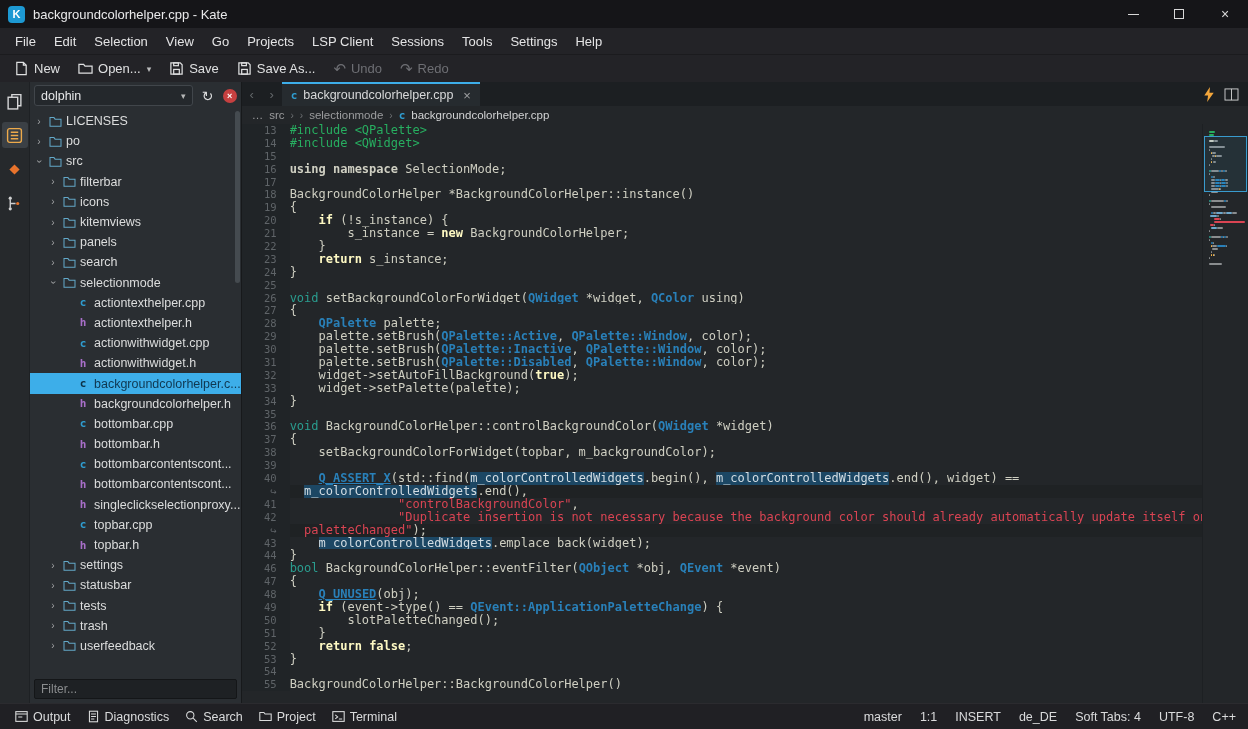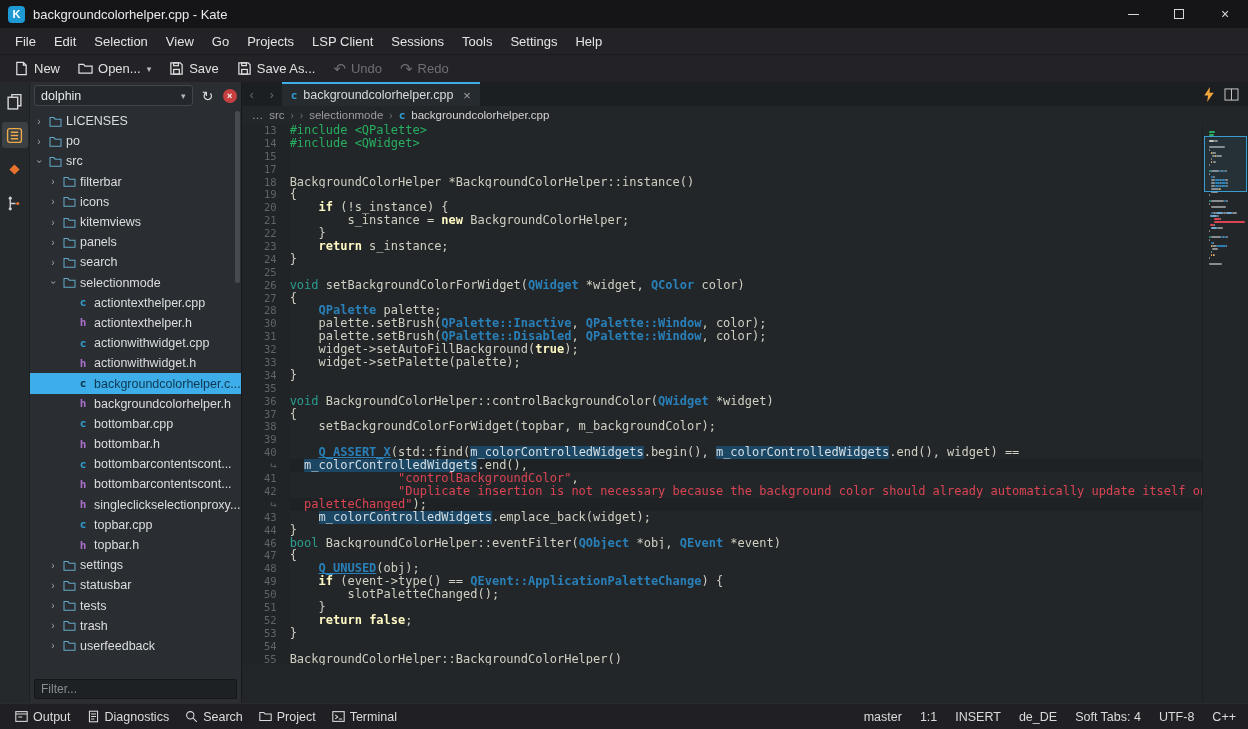--- a/index.html
+++ b/index.html
@@ -496,32 +496,34 @@
             <span class="fic fic-cpp">c</span>
           </span>
         <span class="bc-file">backgroundcolorhelper.cpp</span>
       </div>
 
       <div class="editor-body">
         <div class="code-scroll">
             <div class="code-row"><div class="line-no">13</div><div class="line-text"><span class="c-pp">#include &lt;QPalette&gt;</span></div></div>
             <div class="code-row"><div class="line-no">14</div><div class="line-text"><span class="c-pp">#include &lt;QWidget&gt;</span></div></div>
             <div class="code-row"><div class="line-no">15</div><div class="line-text"></div></div>
+            <div class="code-row"><div class="line-no">16</div><div class="line-text"><span class="c-kw">using namespace</span><span class="c-txt"> SelectionMode;</span></div></div>
             <div class="code-row"><div class="line-no">17</div><div class="line-text"></div></div>
             <div class="code-row"><div class="line-no">18</div><div class="line-text"><span class="c-txt">BackgroundColorHelper *BackgroundColorHelper::instance()</span></div></div>
             <div class="code-row"><div class="line-no">19</div><div class="line-text"><span class="c-txt">{</span></div></div>
             <div class="code-row"><div class="line-no">20</div><div class="line-text"><span class="c-txt">    </span><span class="c-cf">if</span><span class="c-txt"> (!s_instance) {</span></div></div>
             <div class="code-row"><div class="line-no">21</div><div class="line-text"><span class="c-txt">        s_instance = </span><span class="c-cf">new</span><span class="c-txt"> BackgroundColorHelper;</span></div></div>
             <div class="code-row"><div class="line-no">22</div><div class="line-text"><span class="c-txt">    }</span></div></div>
             <div class="code-row"><div class="line-no">23</div><div class="line-text"><span class="c-txt">    </span><span class="c-cf">return</span><span class="c-txt"> s_instance;</span></div></div>
             <div class="code-row"><div class="line-no">24</div><div class="line-text"><span class="c-txt">}</span></div></div>
             <div class="code-row"><div class="line-no">25</div><div class="line-text"></div></div>
-            <div class="code-row"><div class="line-no">26</div><div class="line-text"><span class="c-ty">void</span><span class="c-txt"> setBackgroundColorForWidget(</span><span class="c-cl">QWidget</span><span class="c-txt"> *widget, </span><span class="c-cl">QColor</span><span class="c-txt"> color)</span></div></div>
+            <div class="code-row"><div class="line-no">26</div><div class="line-text"><span class="c-ty">void</span><span class="c-txt"> setBackgroundColorForWidget(</span><span class="c-cl">QWidget</span><span class="c-txt"> *widget, </span><span class="c-cl">QColor</span><span class="c-txt"> using)</span></div></div>
             <div class="code-row"><div class="line-no">27</div><div class="line-text"><span class="c-txt">{</span></div></div>
             <div class="code-row"><div class="line-no">28</div><div class="line-text"><span class="c-txt">    </span><span class="c-cl">QPalette</span><span class="c-txt"> palette;</span></div></div>
+            <div class="code-row"><div class="line-no">29</div><div class="line-text"><span class="c-txt">    palette.setBrush(</span><span class="c-cl">QPalette::Active</span><span class="c-txt">, </span><span class="c-cl">QPalette::Window</span><span class="c-txt">, color);</span></div></div>
             <div class="code-row"><div class="line-no">30</div><div class="line-text"><span class="c-txt">    palette.setBrush(</span><span class="c-cl">QPalette::Inactive</span><span class="c-txt">, </span><span class="c-cl">QPalette::Window</span><span class="c-txt">, color);</span></div></div>
             <div class="code-row"><div class="line-no">31</div><div class="line-text"><span class="c-txt">    palette.setBrush(</span><span class="c-cl">QPalette::Disabled</span><span class="c-txt">, </span><span class="c-cl">QPalette::Window</span><span class="c-txt">, color);</span></div></div>
             <div class="code-row"><div class="line-no">32</div><div class="line-text"><span class="c-txt">    widget-&gt;setAutoFillBackground(</span><span class="c-cf">true</span><span class="c-txt">);</span></div></div>
             <div class="code-row"><div class="line-no">33</div><div class="line-text"><span class="c-txt">    widget-&gt;setPalette(palette);</span></div></div>
             <div class="code-row"><div class="line-no">34</div><div class="line-text"><span class="c-txt">}</span></div></div>
             <div class="code-row"><div class="line-no">35</div><div class="line-text"></div></div>
             <div class="code-row"><div class="line-no">36</div><div class="line-text"><span class="c-ty">void</span><span class="c-txt"> BackgroundColorHelper::controlBackgroundColor(</span><span class="c-cl">QWidget</span><span class="c-txt"> *widget)</span></div></div>
             <div class="code-row"><div class="line-no">37</div><div class="line-text"><span class="c-txt">{</span></div></div>
             <div class="code-row"><div class="line-no">38</div><div class="line-text"><span class="c-txt">    setBackgroundColorForWidget(topbar, m_backgroundColor);</span></div></div>
             <div class="code-row"><div class="line-no">39</div><div class="line-text"></div></div>

